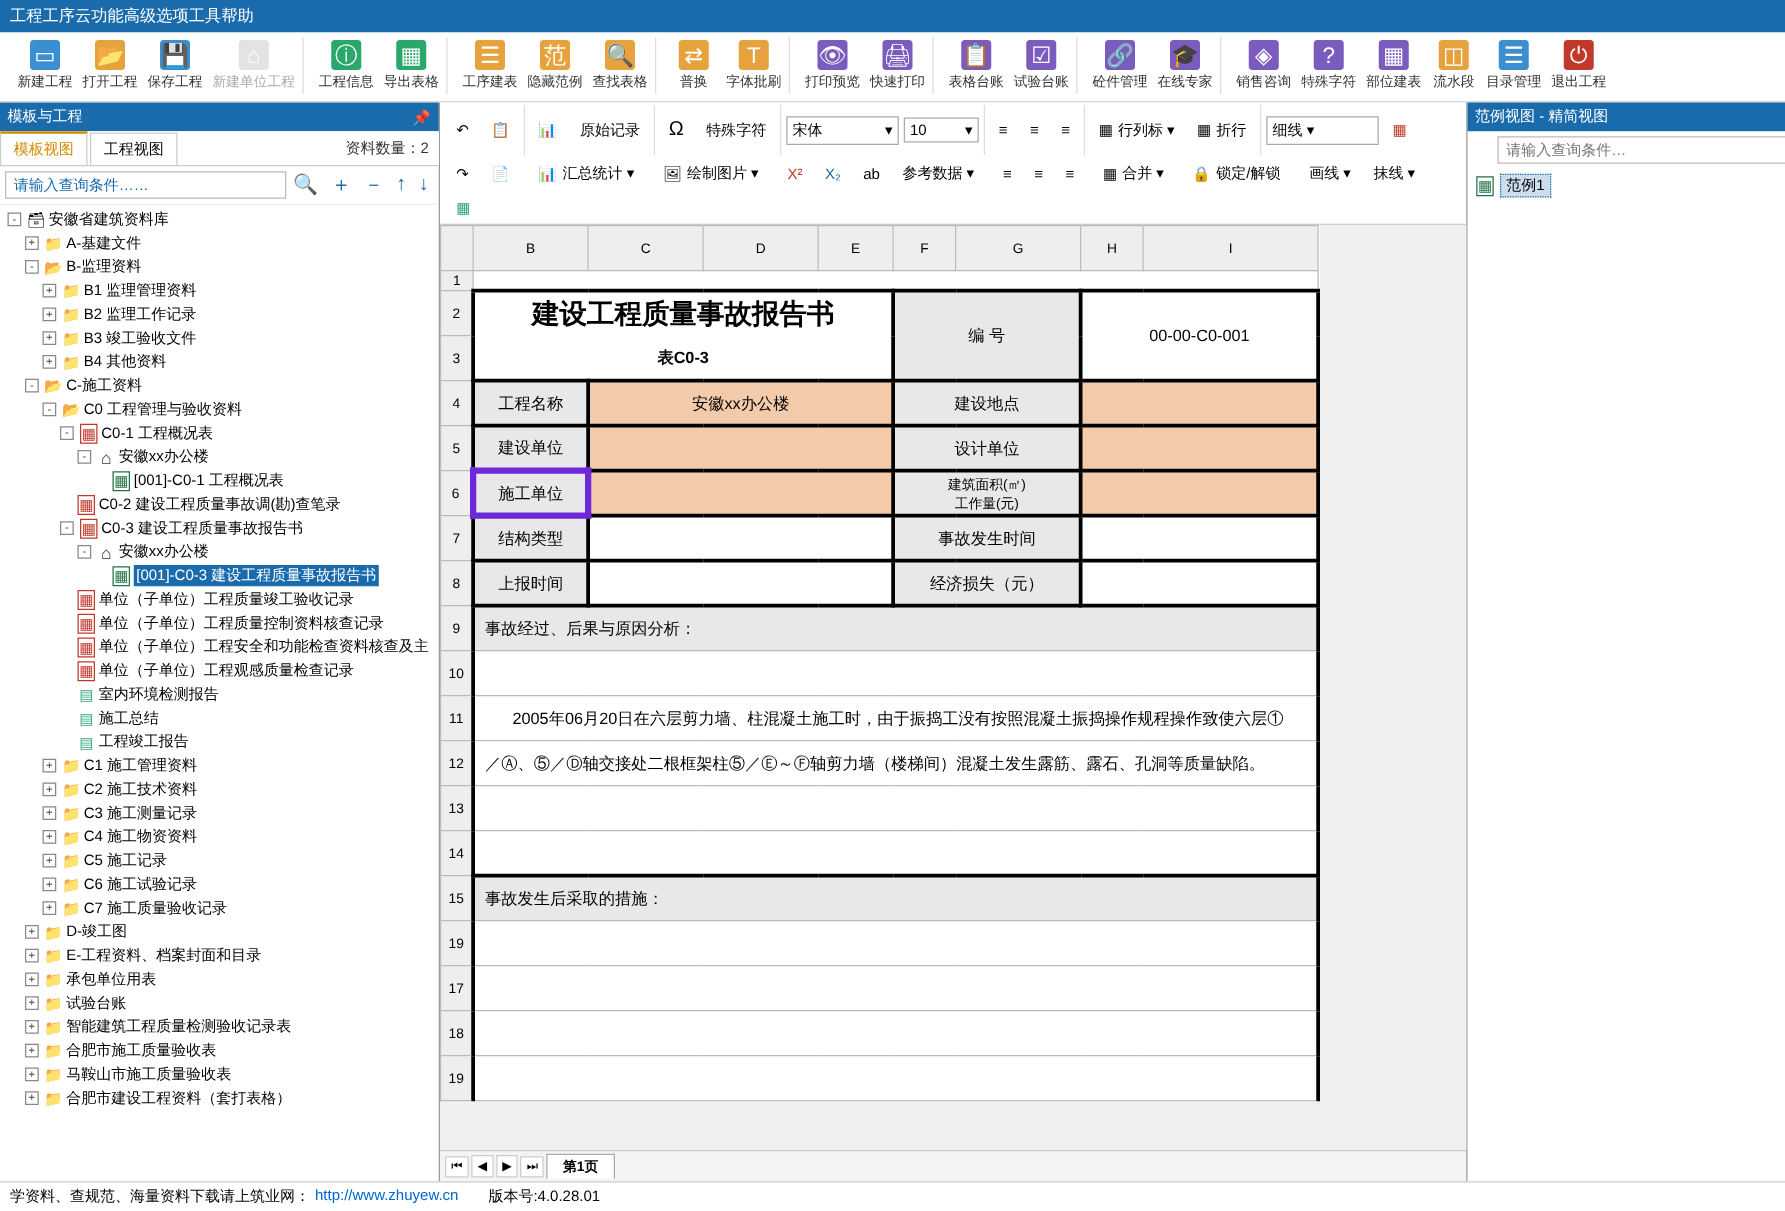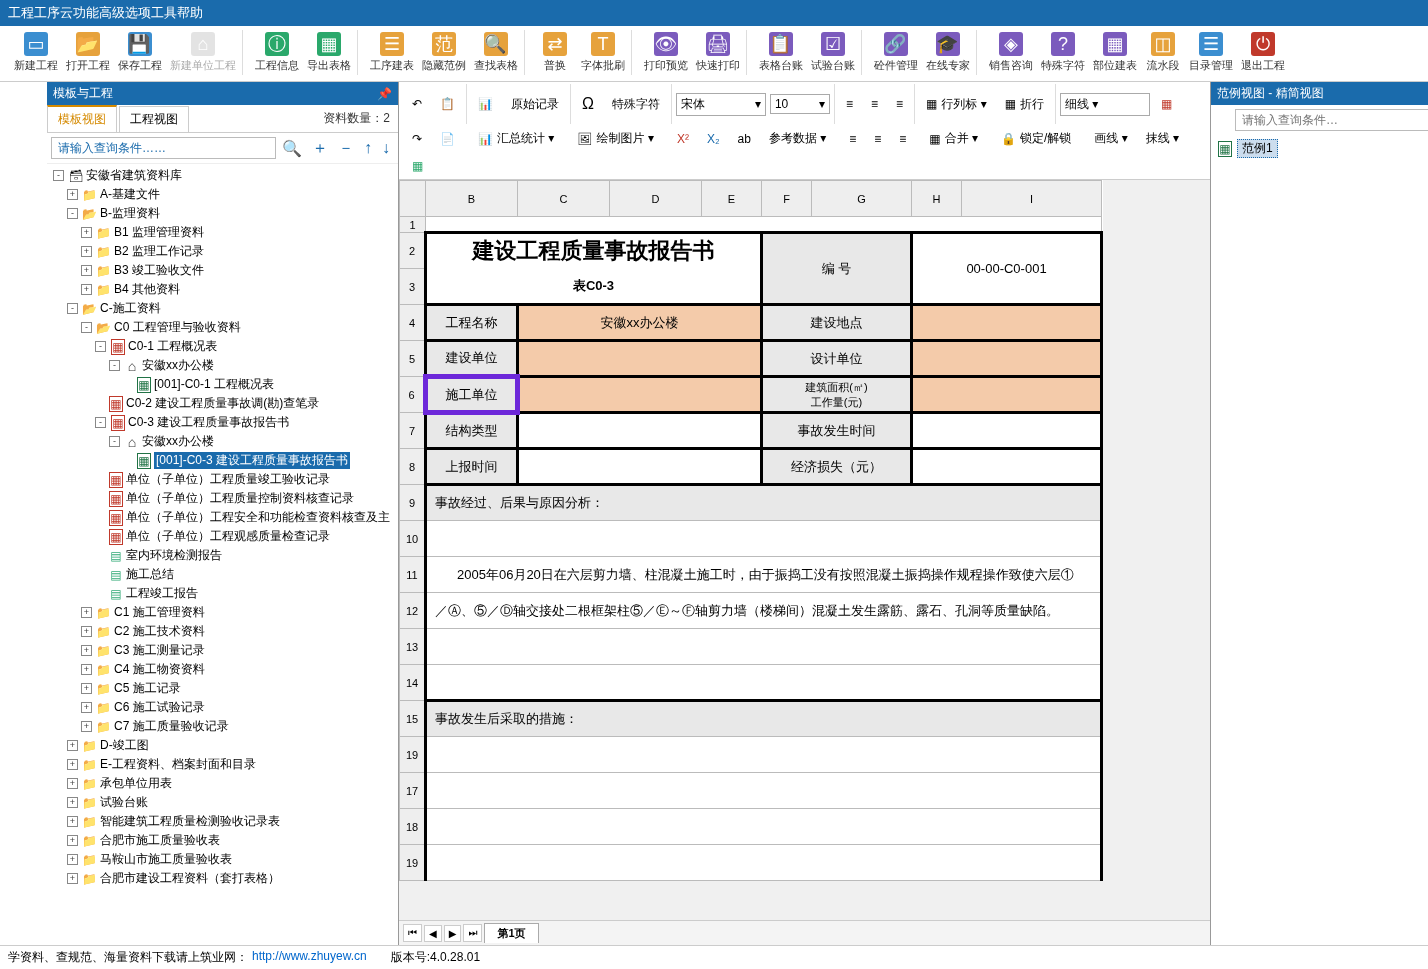--- a/index.html
+++ b/index.html
@@ -13,21 +13,21 @@
 .toolbar { background: #fff; border-bottom: 1px solid #ccc; padding: 4px 8px 6px; display: flex; gap: 6px; align-items: flex-start; }
 .tb-group { display: flex; gap: 4px; padding: 0 4px; border-right: 1px solid #ddd; }
 .tb-group:last-child { border-right: none; }
 .tb-btn { display: flex; flex-direction: column; align-items: center; gap: 2px; min-width: 40px; cursor: pointer; padding: 2px 2px; }
 .tb-ico { width: 24px; height: 24px; display: flex; align-items: center; justify-content: center; font-size: 18px; border-radius: 3px; }
 .tb-lbl { font-size: 11px; color: #333; white-space: nowrap; }
 .tb-btn.disabled .tb-lbl { color: #aaa; }
 .tb-btn.disabled .tb-ico { opacity:.4; }
 
 
-.main { flex: 1; display: flex; min-height: 0; padding-left: 47px; }
+.main { flex: 1; display: flex; min-height: 0; }
 
 
 .left-panel { width: 352px; background: #fff; border-right: 1px solid #999; display: flex; flex-direction: column; }
 .lp-title { background: #1a6bac; color: #fff; padding: 3px 6px; display: flex; justify-content: space-between; align-items: center; }
 .lp-pin { cursor: pointer; }
 .lp-tabs { display: flex; border-bottom: 1px solid #ccc; align-items: center; background:#fff;}
 .lp-tab { padding: 4px 10px; border: 1px solid #ccc; border-bottom: none; margin-right: 2px; cursor: pointer; font-size:12px; background:#fff;}
 .lp-tab.active { color: #d58a00; border-top:2px solid #d58a00; }
 .lp-count { margin-left: auto; padding-right: 8px; color: #333; }
 .lp-search { display: flex; align-items: center; padding: 4px; gap: 2px; border-bottom:1px solid #eee; }
@@ -67,21 +67,21 @@
 .sheet .label { background:#e8e8e8; text-align:center; font-weight:normal;}
 .sheet .peach { background:#f4cbaa; text-align:center;}
 .sheet .title { font-size:22px; font-weight:bold; text-align:center; border-bottom:none;}
 .sheet .subtitle { text-align:center; font-weight:bold;}
 .sheet .left { text-align:left; padding-left:8px;}
 .sheet-tabs { display:flex; align-items:center; border-top:1px solid #ccc; background:#f4f4f4; padding:2px 4px; gap:2px;}
 .sheet-tabs .nav { padding:2px 4px; cursor:pointer; border:1px solid #ccc; background:#fff; font-size:10px;}
 .sheet-tabs .stab { padding:2px 12px; border:1px solid #aaa; border-bottom:none; background:#fff; font-size:11px; cursor:pointer;font-weight:bold;}
 
 
-.right-panel { width:218px; border-left:1px solid #999; display:flex; flex-direction:column;}
+.right-panel { width:255px; border-left:1px solid #999; display:flex; flex-direction:column;}
 .rp-title { background:#1a6bac; color:#fff; padding:3px 6px; font-size:12px;}
 .rp-search { padding:4px;}
 .rp-search input { width:100%; border:1px solid #bbb; padding:3px 6px; font-size:12px;margin-left:20px;}
 .rp-body { flex:1; padding:2px 6px;}
 .rp-item { display:flex; align-items:center; gap:4px; padding:2px 0;}
 .rp-sel { background:#cde; padding:0 4px; border:1px dotted #1a6bac;}
 
 
 .statusbar { border-top:1px solid #ccc; padding:3px 8px; font-size:12px; display:flex; gap:4px; background:#fff;}
 .statusbar a { color:#0066cc; text-decoration:none;}

